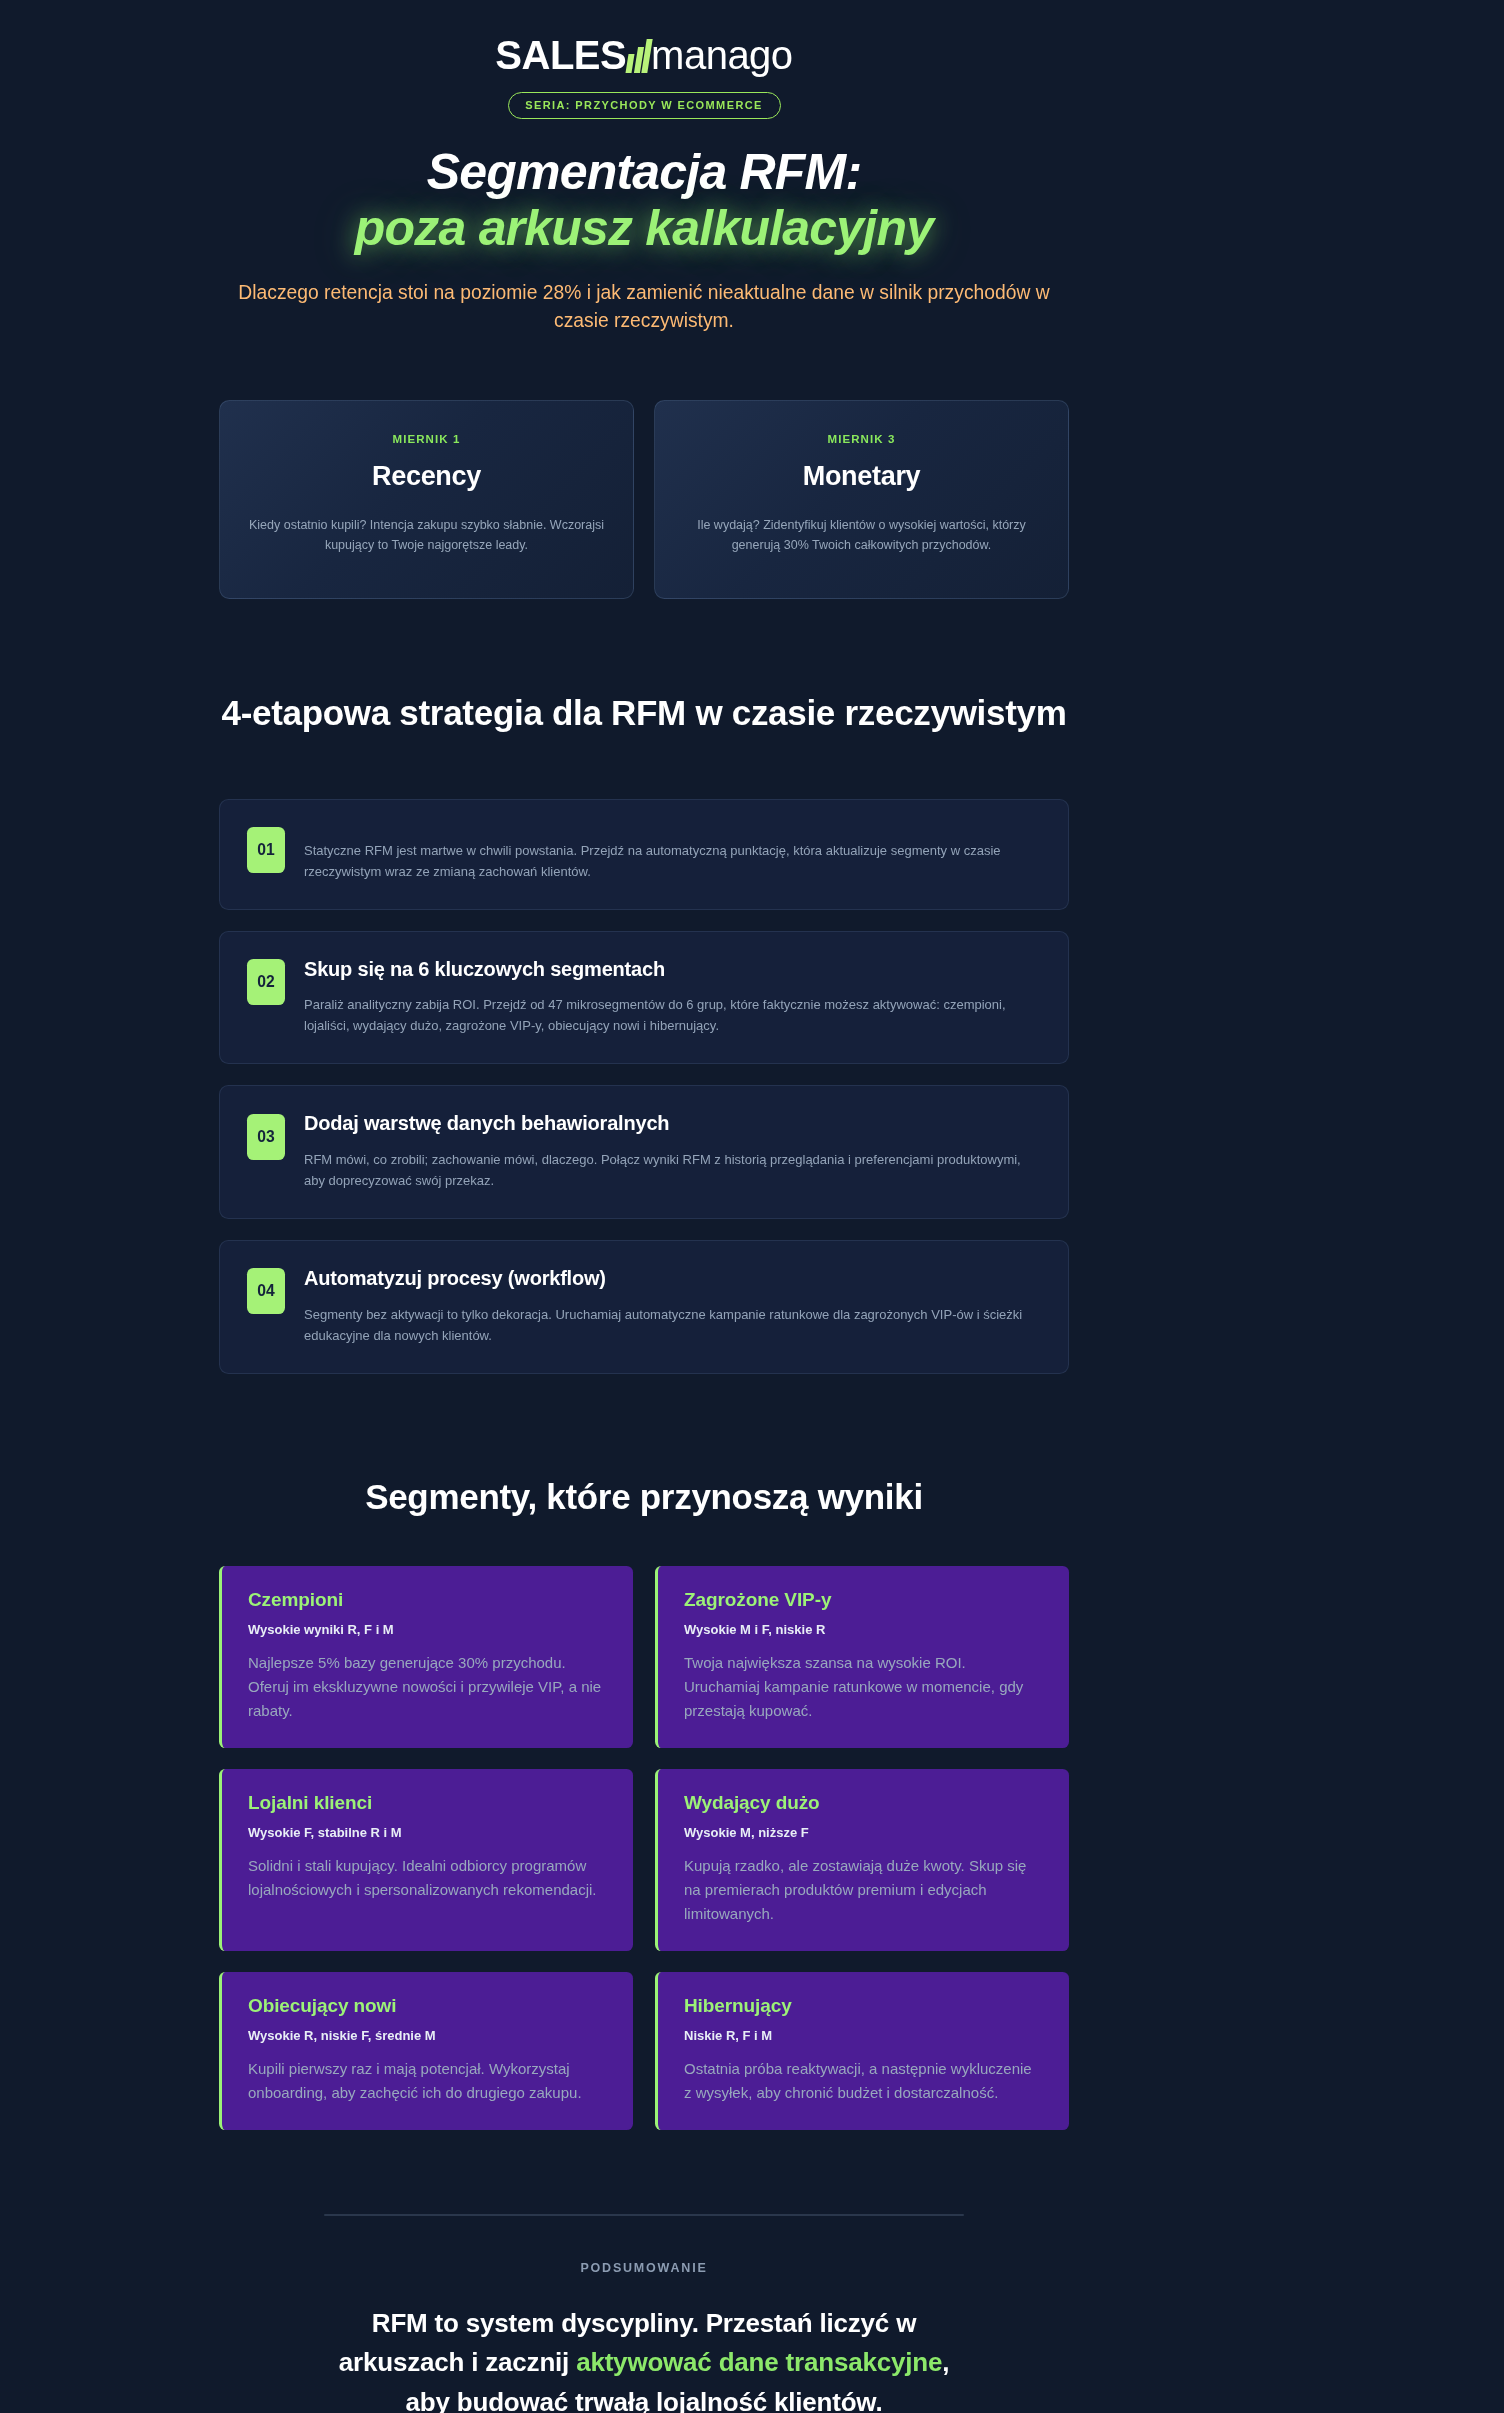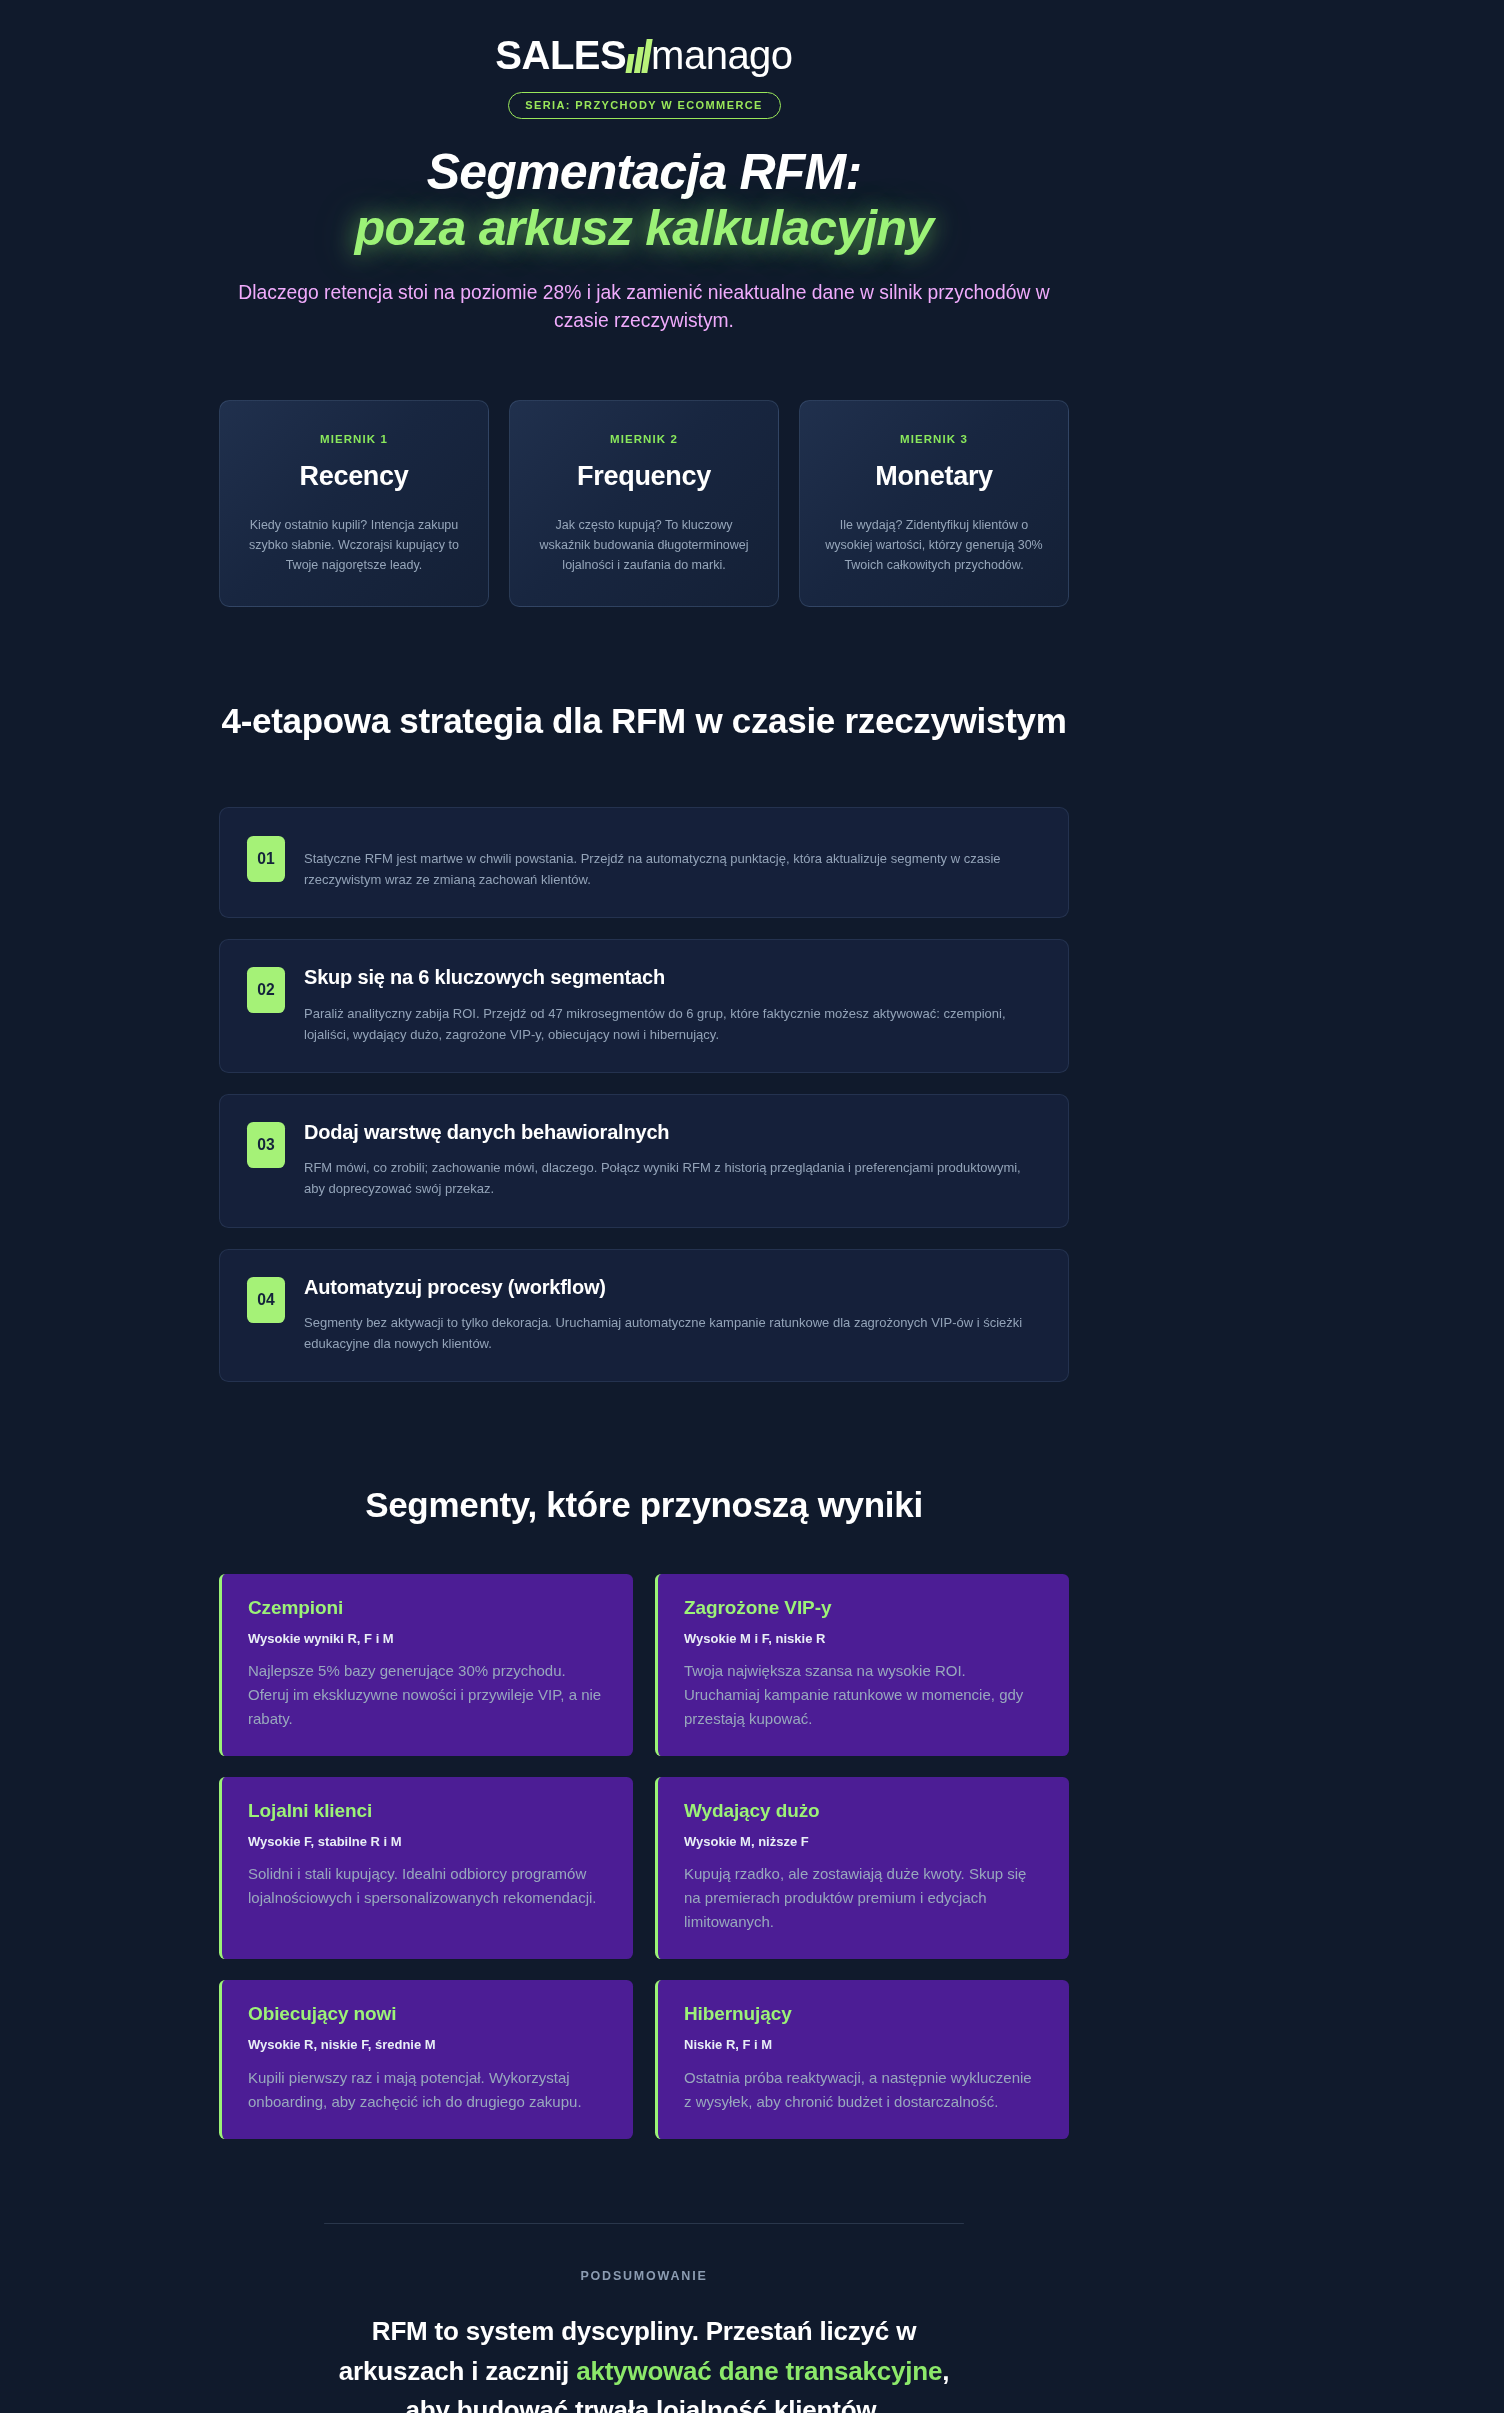--- a/index.html
+++ b/index.html
@@ -94,21 +94,21 @@
     display:block;
     color:#9cf277;
     text-shadow:0 0 22px rgba(140,240,110,.55), 0 0 47px rgba(140,240,110,.28);
   }
 
   .hero-sub {
     margin:22px auto 0;
     max-width:846px;
     font-size:19.3px;
     line-height:1.46;
-    color:#f0abfc;
+    color:#fdba74;
     font-weight:400;
   }
 
   
   .metrics {
     display:flex;
     gap:20px;
     justify-content:center;
     margin-top:65px;
     padding:0 219px;
@@ -294,25 +294,20 @@
   </div>
 
   <div class="metrics">
 
     <div class="metric-card">
       <div class="metric-kicker">MIERNIK 1</div>
       <div class="metric-title">Recency</div>
       <div class="metric-desc">Kiedy ostatnio kupili? Intencja zakupu szybko słabnie. Wczorajsi kupujący to Twoje najgorętsze leady.</div>
     </div>
 
-    <div class="metric-card">
-      <div class="metric-kicker">MIERNIK 2</div>
-      <div class="metric-title">Frequency</div>
-      <div class="metric-desc">Jak często kupują? To kluczowy wskaźnik budowania długoterminowej lojalności i zaufania do marki.</div>
-    </div>
 
     <div class="metric-card">
       <div class="metric-kicker">MIERNIK 3</div>
       <div class="metric-title">Monetary</div>
       <div class="metric-desc">Ile wydają? Zidentyfikuj klientów o wysokiej wartości, którzy generują 30% Twoich całkowitych przychodów.</div>
     </div>
 
   </div>
 
   <h2 class="section-heading heading-steps">4-etapowa strategia dla RFM w czasie rzeczywistym</h2>

